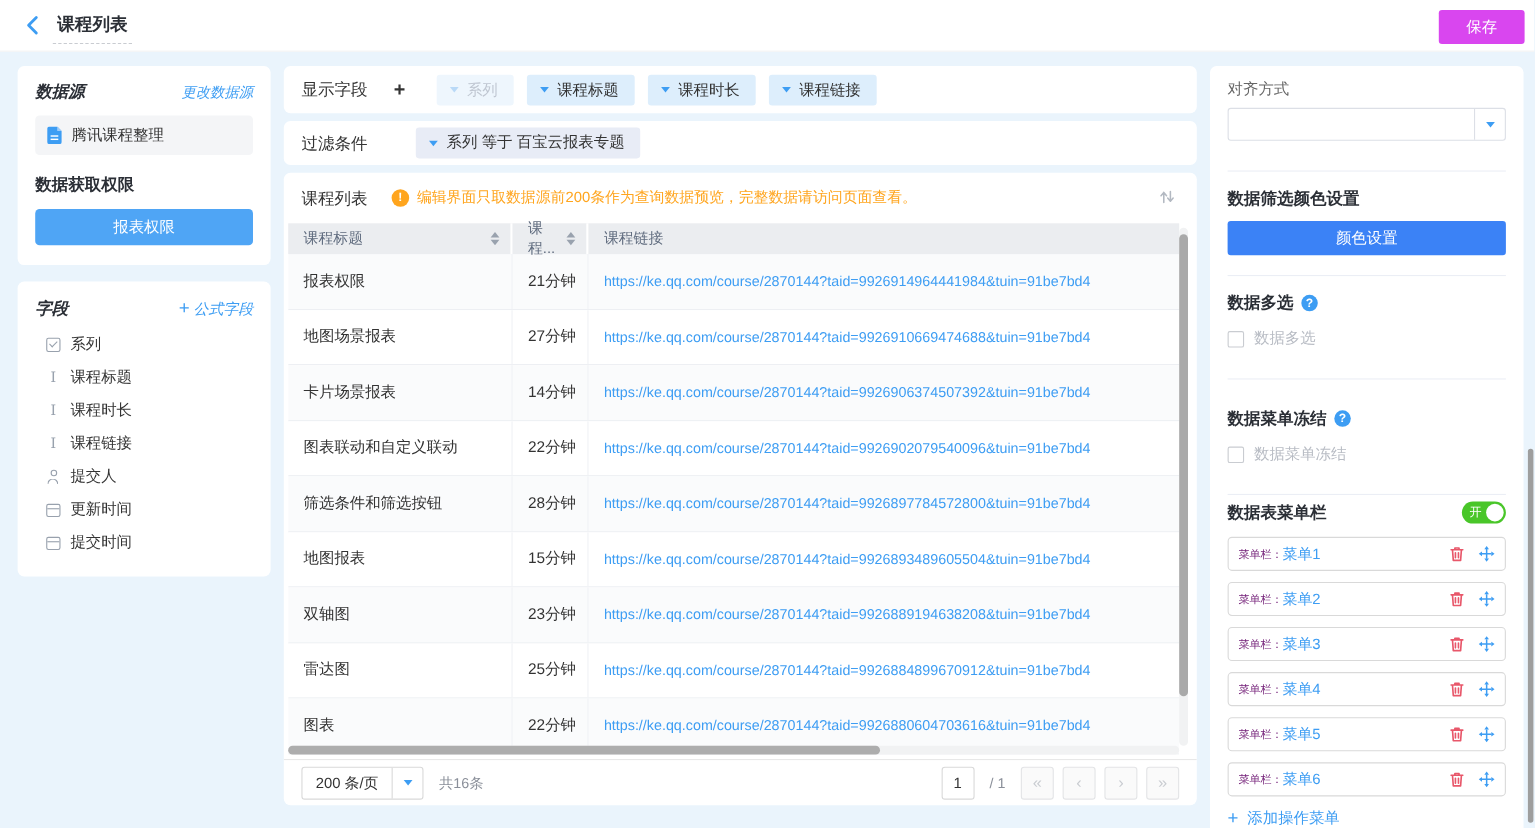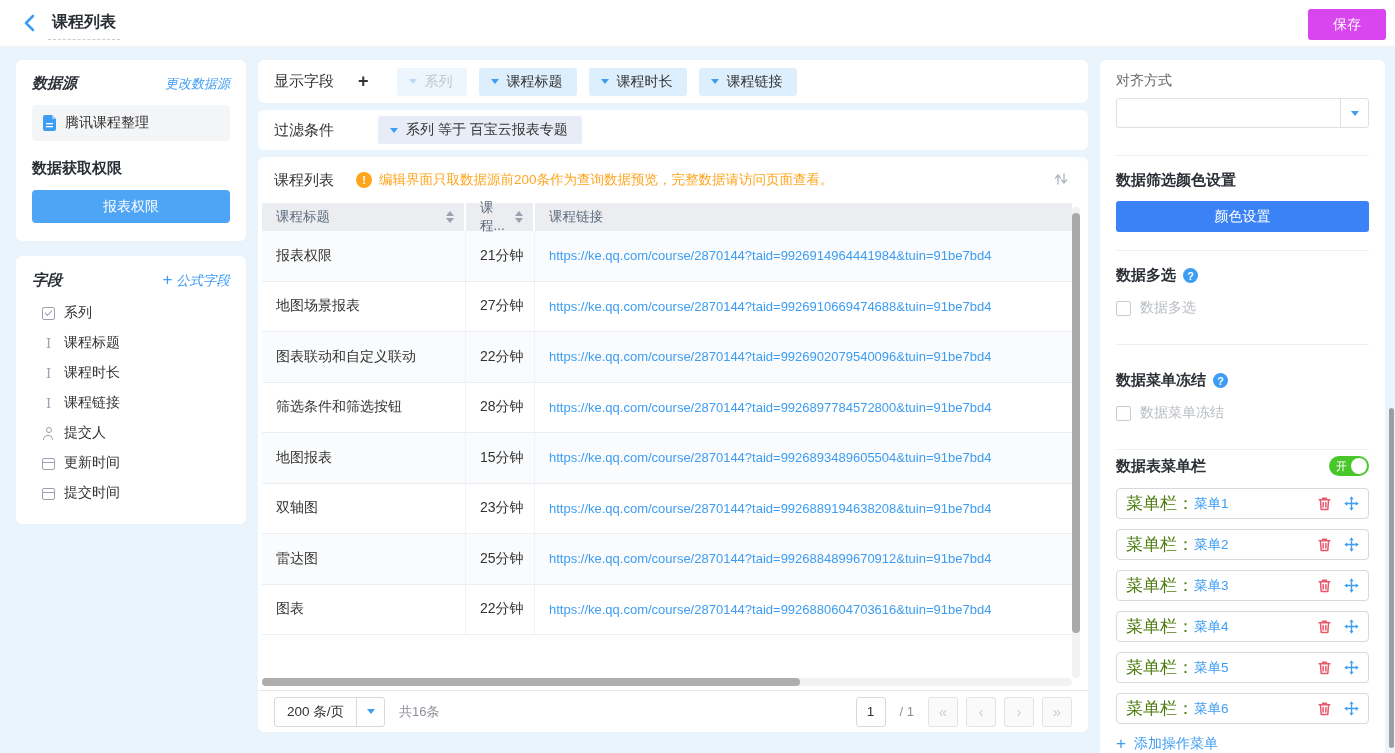--- a/index.html
+++ b/index.html
@@ -129,21 +129,21 @@
   .chk-label { font-size:14px; color:#b8bcc4; }
   .sp26 { margin-top:26px; }
   .menubar-head { margin-top:6px; display:flex; align-items:center; justify-content:space-between; }
   .menubar-head .rp-title { margin-top:0; }
   .toggle { width:40px; height:20px; background:#49c629; border-radius:10px; position:relative; cursor:pointer; flex:none; }
   .toggle-text { position:absolute; left:7px; top:3px; font-size:11px; color:#fff; line-height:14px; }
   .toggle-knob { position:absolute; right:2px; top:2px; width:16px; height:16px; background:#fff; border-radius:50%; }
   .menu-list { margin-top:12px; }
   .menu-item { height:31px; border:1px solid #d9d9d9; border-radius:4px; display:flex;
     align-items:center; padding:0 9px; margin-bottom:10px; background:#fff; }
-  .menu-prefix { font-size:17px; color:#4d7c0f;font-family:Liberation Serif, serif; }
+  .menu-prefix { font-size:10px; color:#701a75;font-family:Liberation Serif, serif; }
   .menu-name { font-size:13.5px; color:#3d9df3; }
   .menu-icons { margin-left:auto; display:flex; align-items:center; gap:12px; }
   .icon-btn { cursor:pointer; display:flex; }
   .add-menu { display:flex; align-items:center; gap:8px; color:#3d9df3; font-size:14px; cursor:pointer; margin-top:2px; }
   .add-plus { font-size:17px; }
 
   
   .win-scroll { position:absolute; right:1px; top:408px; width:5px; height:340px;
     background:#9e9e9e; border-radius:3px; cursor:pointer; }
 </style>
@@ -306,20 +306,25 @@
             <div class="td c2">21分钟</div>
             <div class="td c3">https://ke.qq.com/course/2870144?taid=9926914964441984&amp;tuin=91be7bd4</div>
           </div>
 
           <div class="t-row">
             <div class="td c1">地图场景报表</div>
             <div class="td c2">27分钟</div>
             <div class="td c3">https://ke.qq.com/course/2870144?taid=9926910669474688&amp;tuin=91be7bd4</div>
           </div>
 
+          <div class="t-row">
+            <div class="td c1">卡片场景报表</div>
+            <div class="td c2">14分钟</div>
+            <div class="td c3">https://ke.qq.com/course/2870144?taid=9926906374507392&amp;tuin=91be7bd4</div>
+          </div>
 
           <div class="t-row">
             <div class="td c1">图表联动和自定义联动</div>
             <div class="td c2">22分钟</div>
             <div class="td c3">https://ke.qq.com/course/2870144?taid=9926902079540096&amp;tuin=91be7bd4</div>
           </div>
 
           <div class="t-row">
             <div class="td c1">筛选条件和筛选按钮</div>
             <div class="td c2">28分钟</div>

